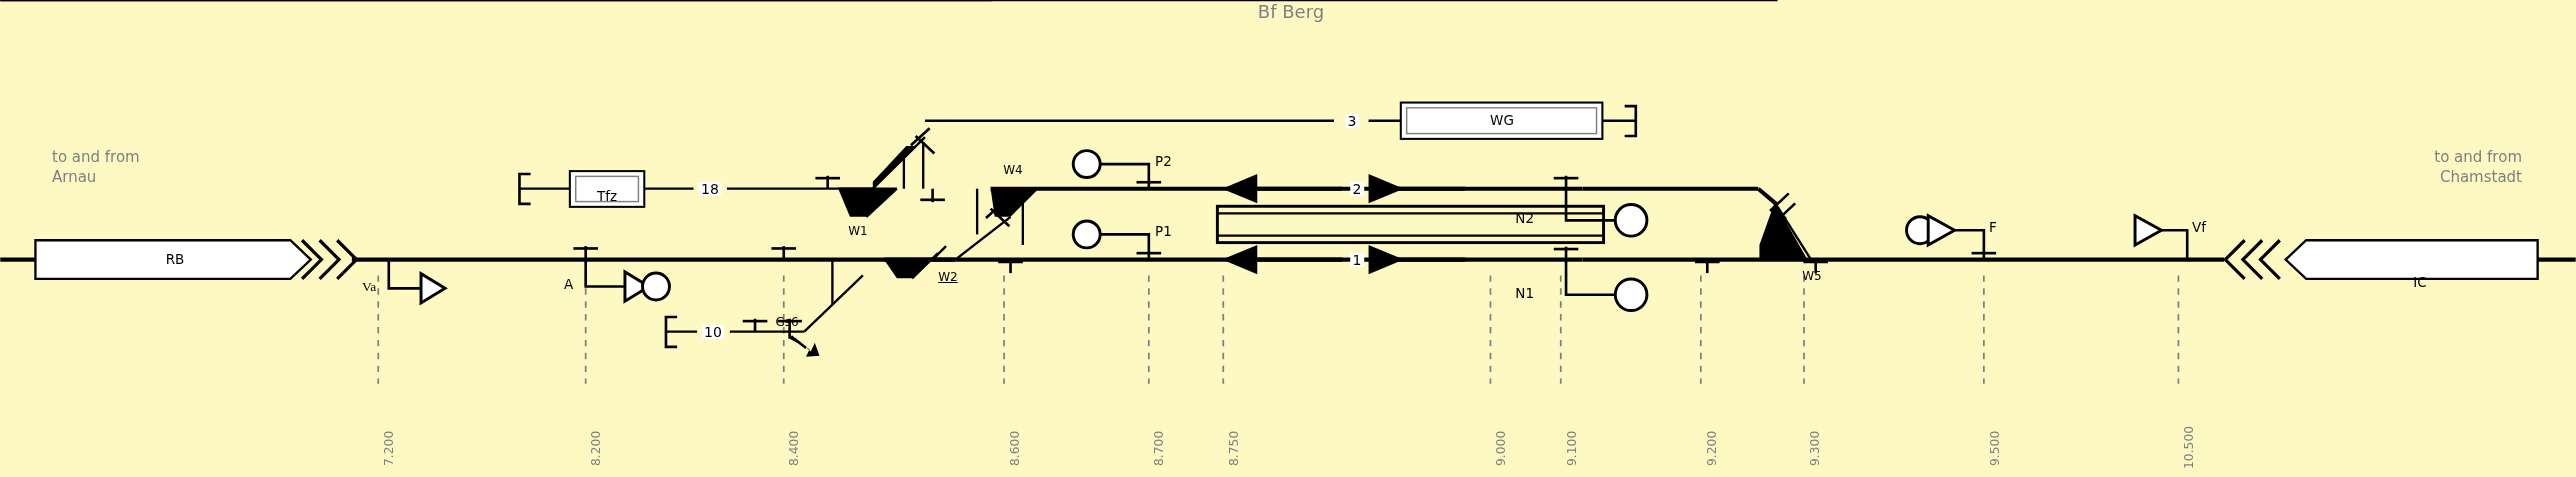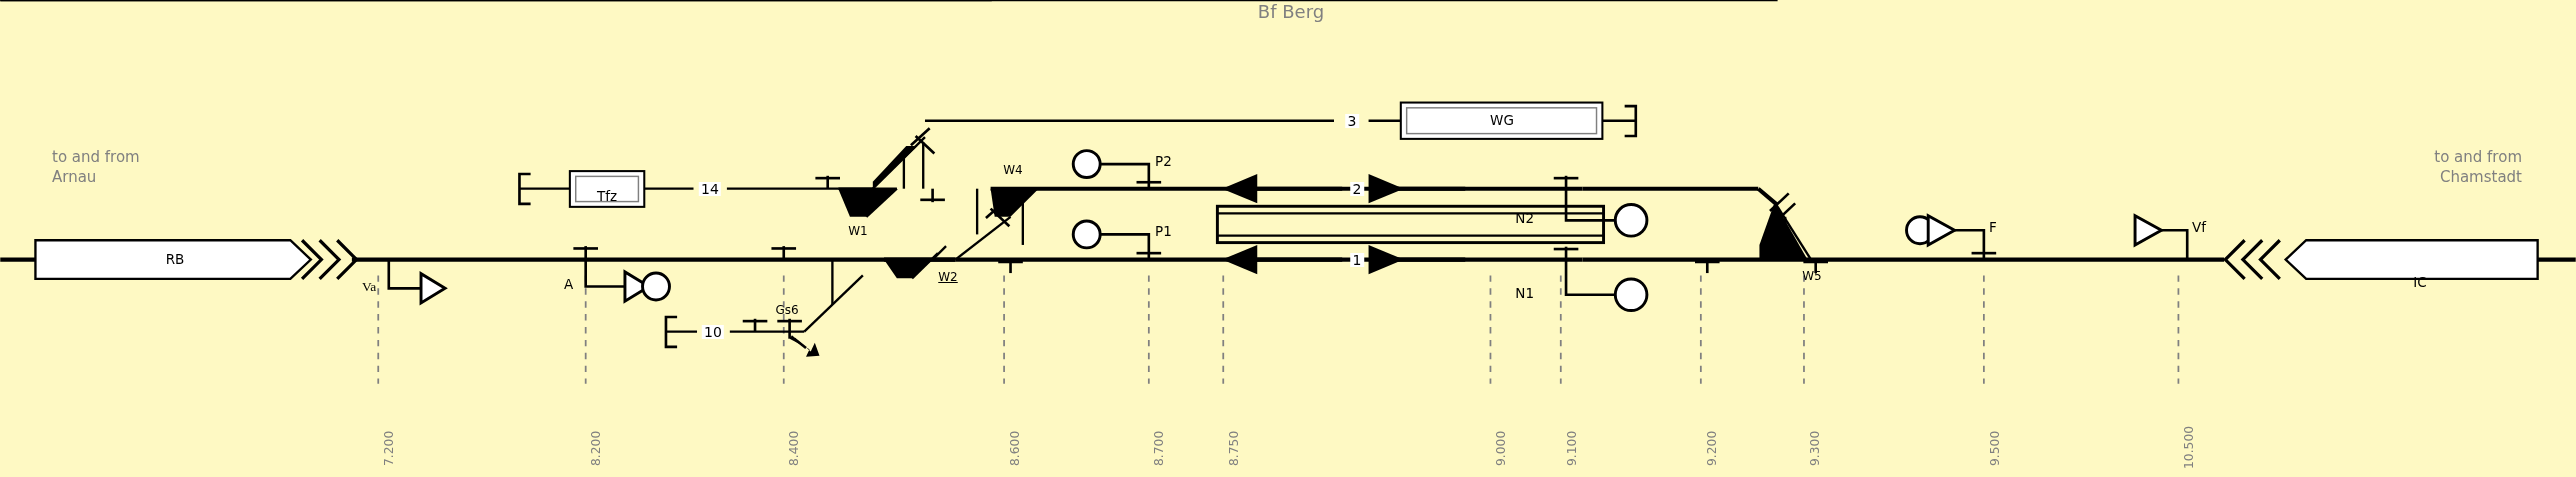--- a/index.html
+++ b/index.html
@@ -330,41 +330,41 @@
     <line class="trk" x1="4330" y1="443" x2="4395" y2="443"></line>
 
   </svg>
 
   <div class="lbl box-lbl" style="left:175px; top:253px; transform:translate(-50%,0);">RB</div>
   <div class="lbl box-lbl" style="left:2420px; top:253px; transform:translate(-50%,0);margin-top:23px;">IC</div>
 
   <div class="lbl box-lbl" style="left:607px; top:182px; transform:translate(-50%,0);margin-top:8px;">Tfz</div>
   <div class="lbl box-lbl" style="left:1502px; top:114px; transform:translate(-50%,0);">WG</div>
 
-  <div class="lbl trk-num" style="left:710px; top:182px; transform:translate(-50%,0);">14</div>
+  <div class="lbl trk-num" style="left:710px; top:182px; transform:translate(-50%,0);">18</div>
   <div class="lbl trk-num" style="left:713px; top:325px; transform:translate(-50%,0);">10</div>
   <div class="lbl trk-num" style="left:1352px; top:114px; transform:translate(-50%,0);">3</div>
   <div class="lbl trk-num" style="left:1357px; top:182px; transform:translate(-50%,0);">2</div>
   <div class="lbl trk-num" style="left:1357px; top:253px; transform:translate(-50%,0);">1</div>
 
   <div class="lbl sig-lbl" style="left:362px; top:280px;font-family:Liberation Serif, serif;">Va</div>
   <div class="lbl sig-lbl" style="left:564px; top:278px;">A</div>
   <div class="lbl sig-lbl" style="left:1155px; top:155px;">P2</div>
   <div class="lbl sig-lbl" style="left:1155px; top:225px;">P1</div>
   <div class="lbl sig-lbl" style="left:1534px; top:212px; transform:translate(-100%,0);">N2</div>
   <div class="lbl sig-lbl" style="left:1534px; top:287px; transform:translate(-100%,0);">N1</div>
   <div class="lbl sig-lbl" style="left:1989px; top:221px;">F</div>
   <div class="lbl sig-lbl" style="left:2192px; top:221px;">Vf</div>
 
   <div class="lbl sw-lbl" style="left:858px; top:225px; transform:translate(-50%,0);">W1</div>
   <div class="lbl sw-lbl" style="left:948px; top:271px; transform:translate(-50%,0);text-decoration:underline;">W2</div>
   <div class="lbl sw-lbl" style="left:858px; top:199px; transform:translate(-50%,0);">W3</div>
   <div class="lbl sw-lbl" style="left:1013px; top:164px; transform:translate(-50%,0);">W4</div>
   <div class="lbl sw-lbl" style="left:1812px; top:270px; transform:translate(-50%,0);">W5</div>
-  <div class="lbl sw-lbl" style="left:787px; top:304px; transform:translate(-50%,0);">Gs6</div>
+  <div class="lbl sw-lbl" style="left:787px; top:316px; transform:translate(-50%,0);">Gs6</div>
 
   <div class="km-lbl" style="left:383px;  top:466px;">7.200</div>
   <div class="km-lbl" style="left:590px; top:466px;">8.200</div>
   <div class="km-lbl" style="left:788px; top:466px;">8.400</div>
   <div class="km-lbl" style="left:1009px; top:466px;">8.600</div>
   <div class="km-lbl" style="left:1153px; top:466px;">8.700</div>
   <div class="km-lbl" style="left:1228px; top:466px;">8.750</div>
   <div class="km-lbl" style="left:1495px; top:466px;">9.000</div>
   <div class="km-lbl" style="left:1566px; top:466px;">9.100</div>
   <div class="km-lbl" style="left:1706px; top:466px;">9.200</div>

